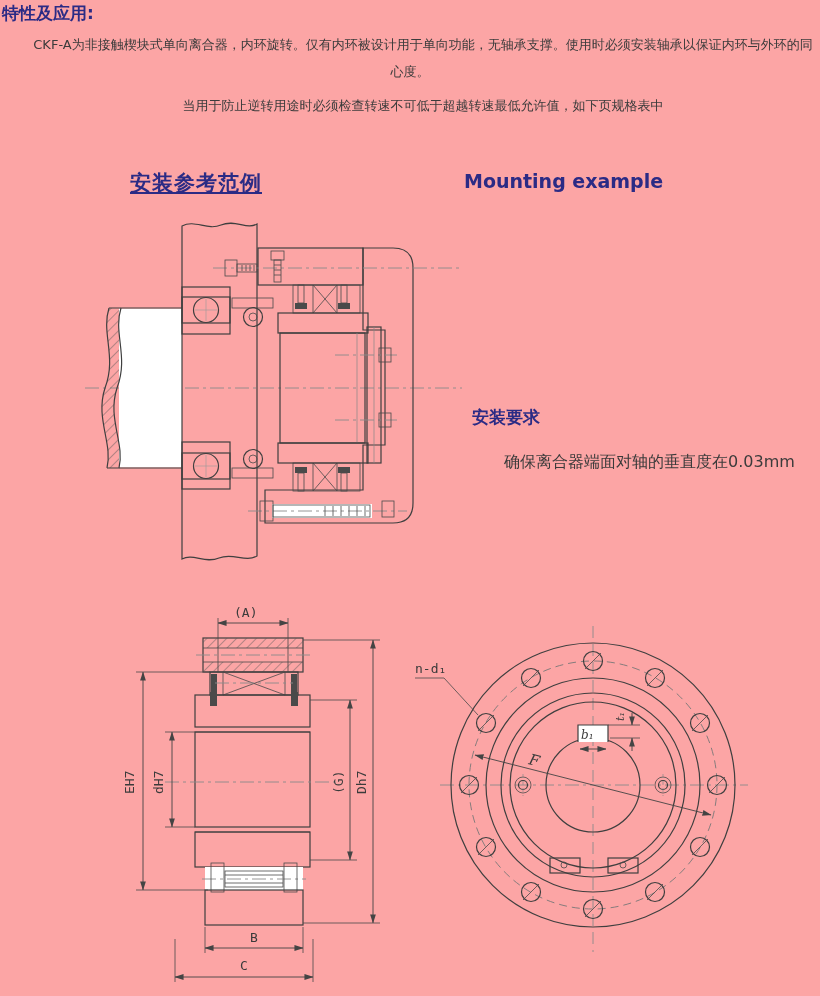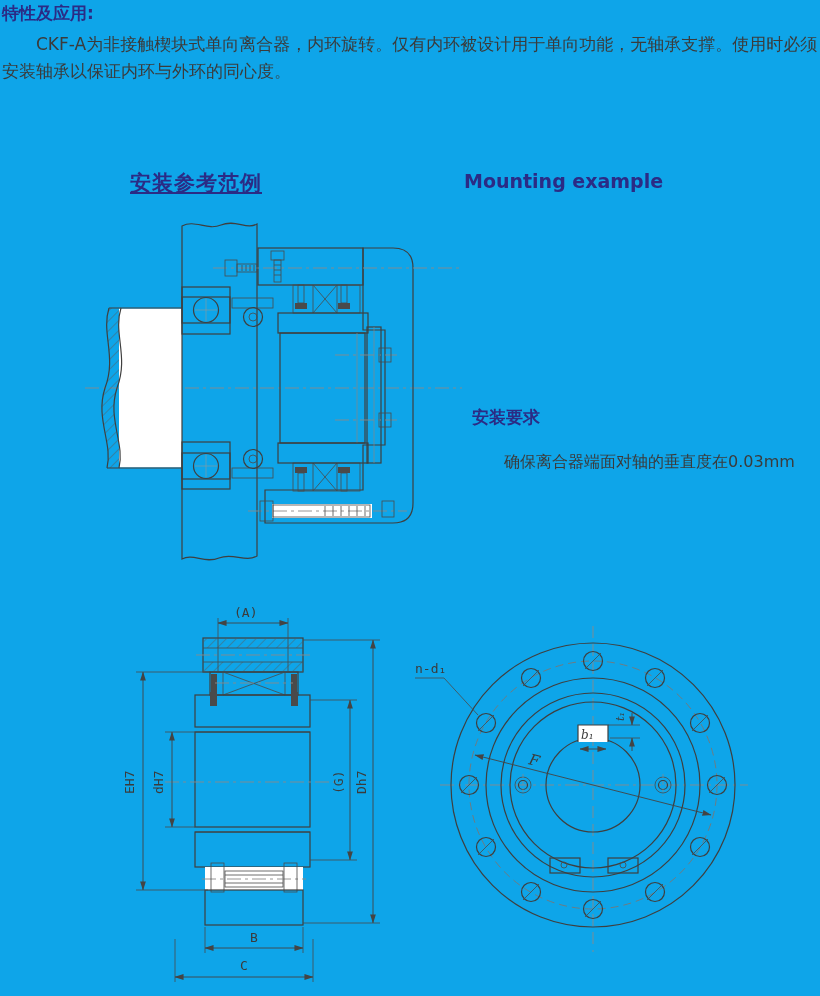--- a/index.html
+++ b/index.html
@@ -1,20 +1,20 @@
 <!DOCTYPE html>
 <html><head>
 <meta charset="utf-8">
 <style>
   html,body{margin:0;padding:0;background:#fff;}
-  .page{position:relative;width:820px;height:996px;background:#0ea5e9;overflow:hidden;
+  .page{position:relative;width:820px;height:996px;background:#fca5a5;overflow:hidden;
         font-family:"DejaVu Sans","Liberation Sans",sans-serif;}
   .intro{position:absolute;left:2px;top:2px;width:816px;}
   .intro h2{margin:0;font-size:17px;line-height:22px;font-weight:bold;color:#2b2b85;}
-  .intro p{margin:7px 0 0;font-size:17px;line-height:27px;color:#3b3b3b;text-indent:2em;}
+  .intro p{margin:7px 0 0;font-size:13px;line-height:27px;color:#3b3b3b;text-indent:2em;text-align:center;}
   .h-zh{position:absolute;left:130px;top:169px;margin:0;font-size:21px;font-weight:bold;color:#2b2b85;letter-spacing:1px;text-decoration:underline;}
   .h-en{position:absolute;left:464px;top:170px;margin:0;font-size:19px;font-weight:bold;color:#2b2b85;}
   .req{position:absolute;left:472px;top:403px;width:348px;font-size:16px;line-height:29px;color:#3b3b3b;}
   .req h4{margin:0 0 15px;font-size:17px;font-weight:bold;color:#2b2b85;}
   .req .ind{text-indent:2em;}
   svg{position:absolute;}
   .svg-mounting{left:85px;top:215px;}
   .svg-dim{left:110px;top:596px;}
   .svg-flange{left:408px;top:618px;}
   .ol{fill:none;stroke:#3f3f3f;stroke-width:1.2;}
@@ -25,20 +25,21 @@
   .lbl-i{font-family:"DejaVu Serif","Liberation Serif",serif;font-style:italic;fill:#3b3b3b;}
 </style>
 </head>
 <body>
 
 <div class="page">
 
   <section class="intro">
     <h2>特性及应用:</h2>
     <p>CKF-A为非接触楔块式单向离合器，内环旋转。仅有内环被设计用于单向功能，无轴承支撑。使用时必须安装轴承以保证内环与外环的同心度。</p>
+    <p>当用于防止逆转用途时必须检查转速不可低于超越转速最低允许值，如下页规格表中</p>
   </section>
 
   <h3 class="h-zh">安装参考范例</h3>
   <h3 class="h-en">Mounting example</h3>
 
   <svg class="svg-mounting" width="377" height="360" viewBox="0 0 377 360">
     <defs>
       <pattern id="hA" patternUnits="userSpaceOnUse" width="7" height="7" patternTransform="rotate(-45)">
         <line x1="0" y1="0" x2="7" y2="0" stroke="#5a5a5a" stroke-width="0.9"></line>
       </pattern>

